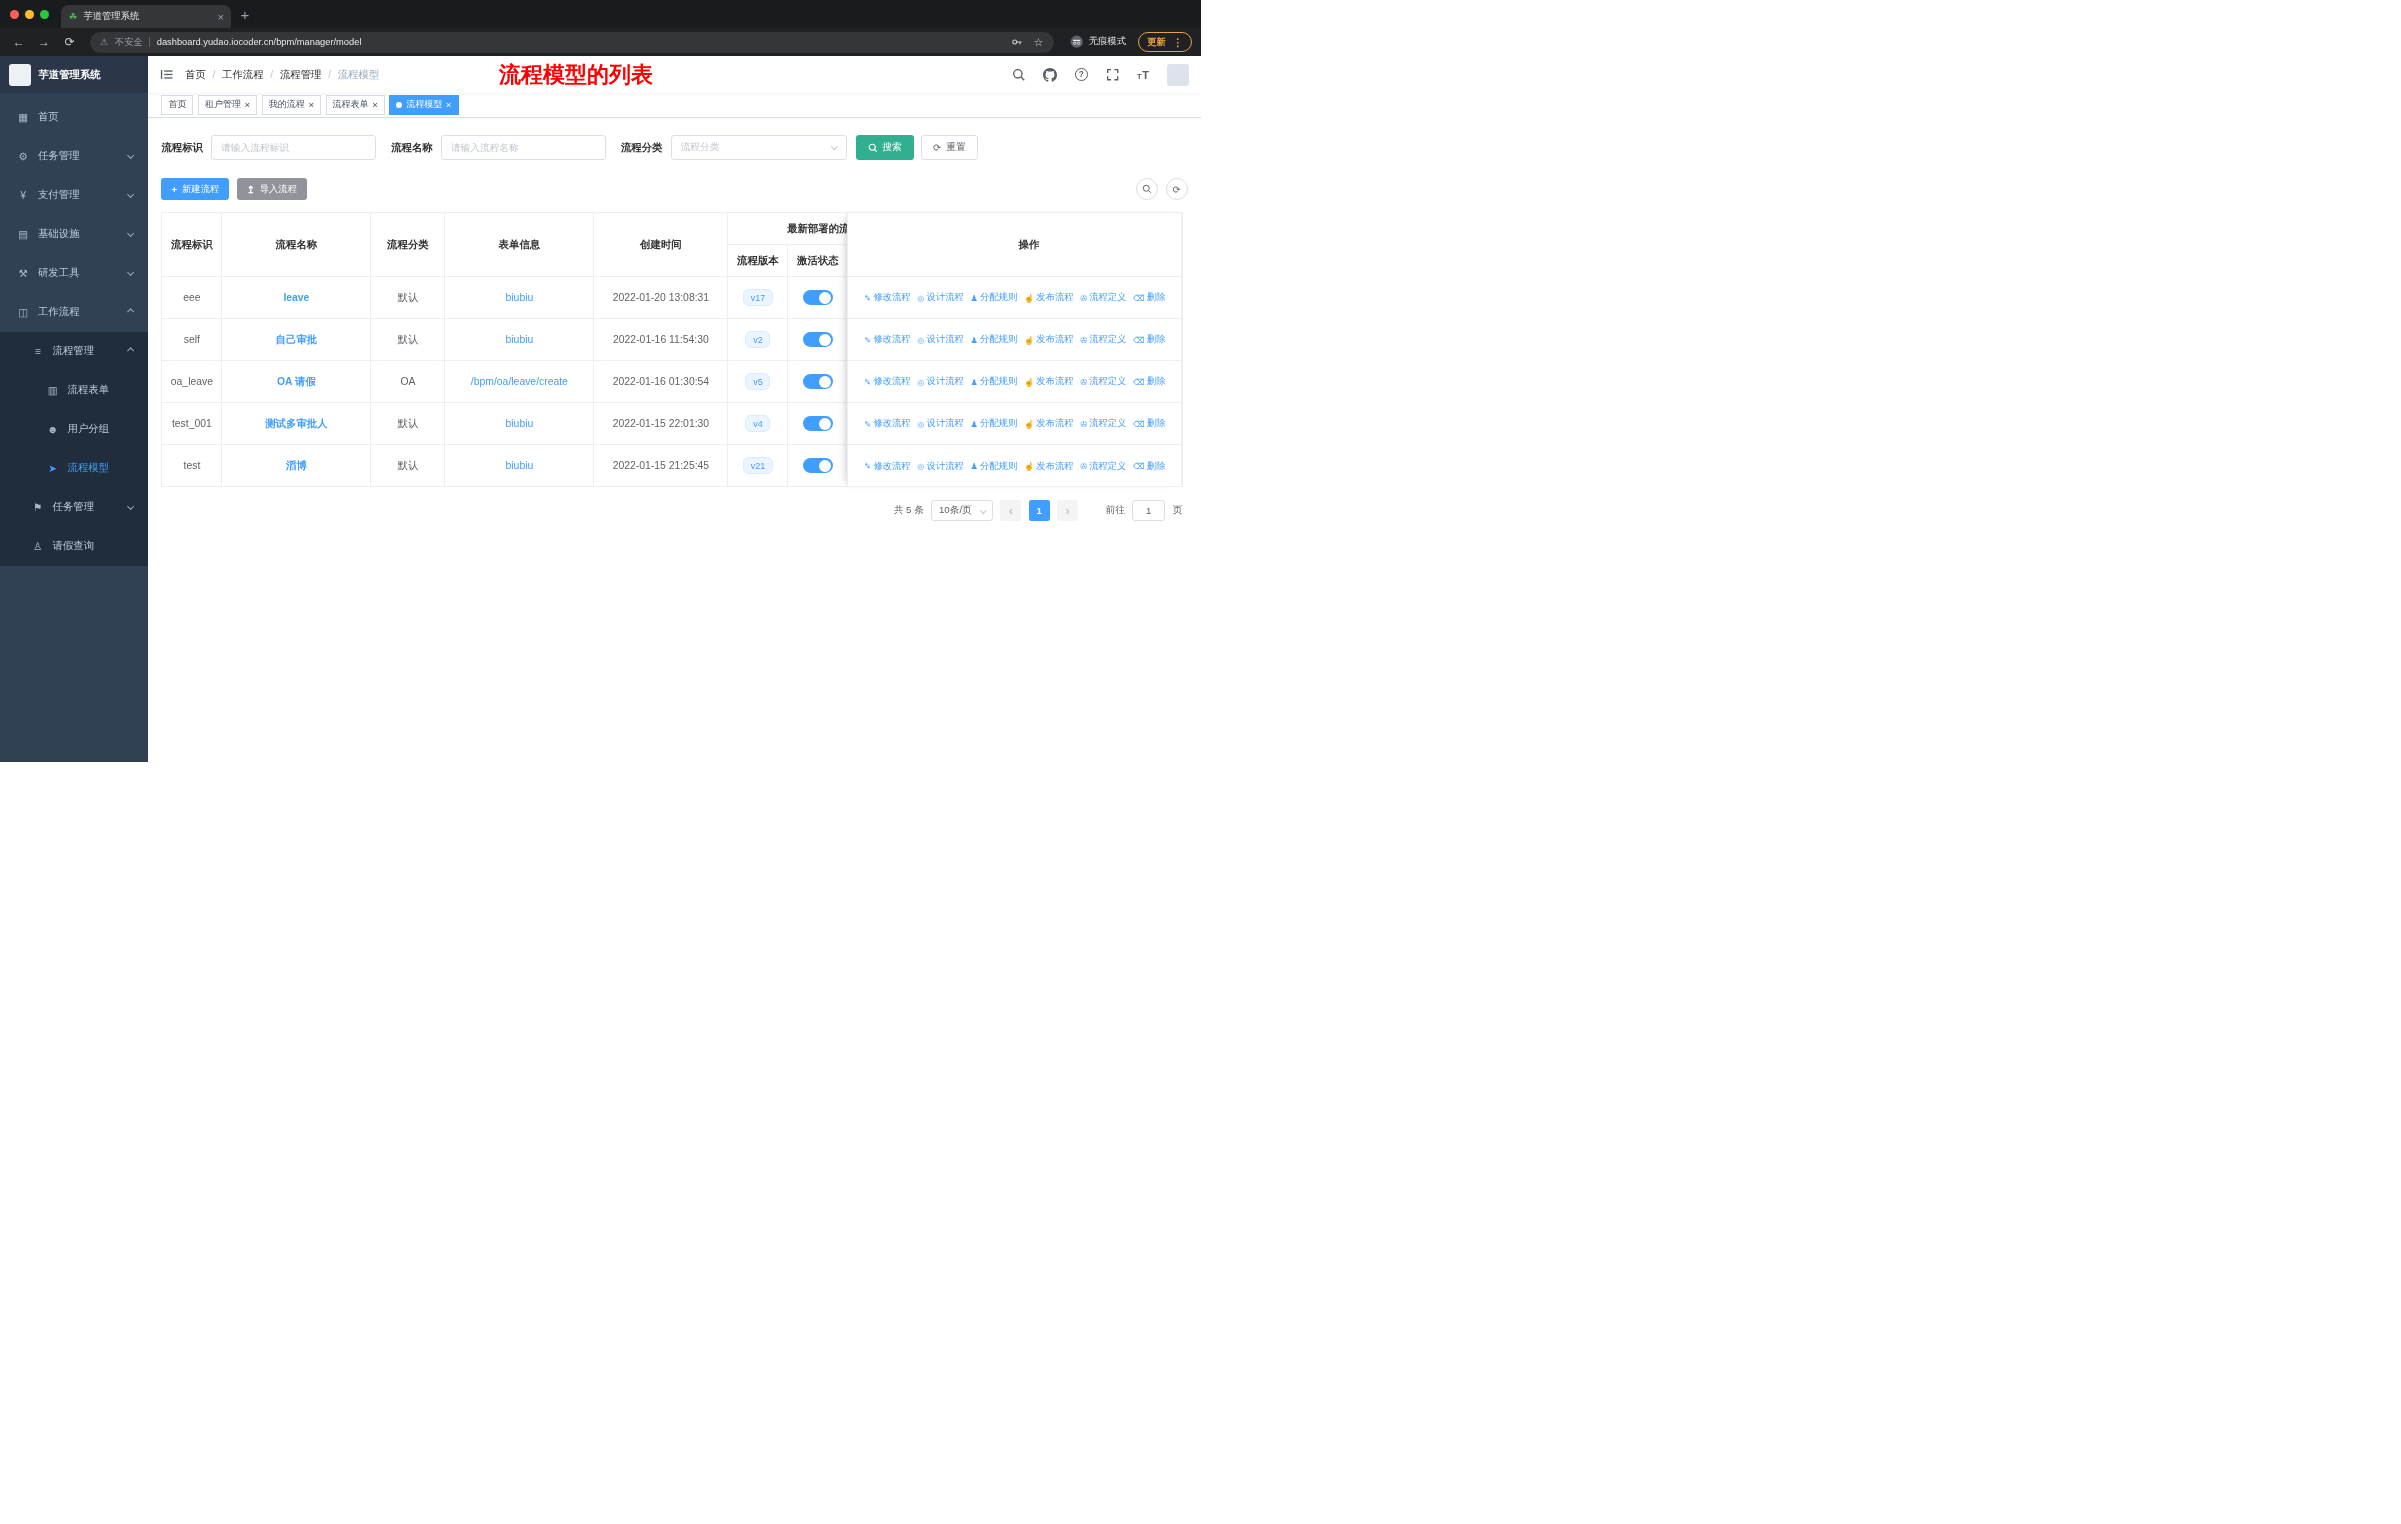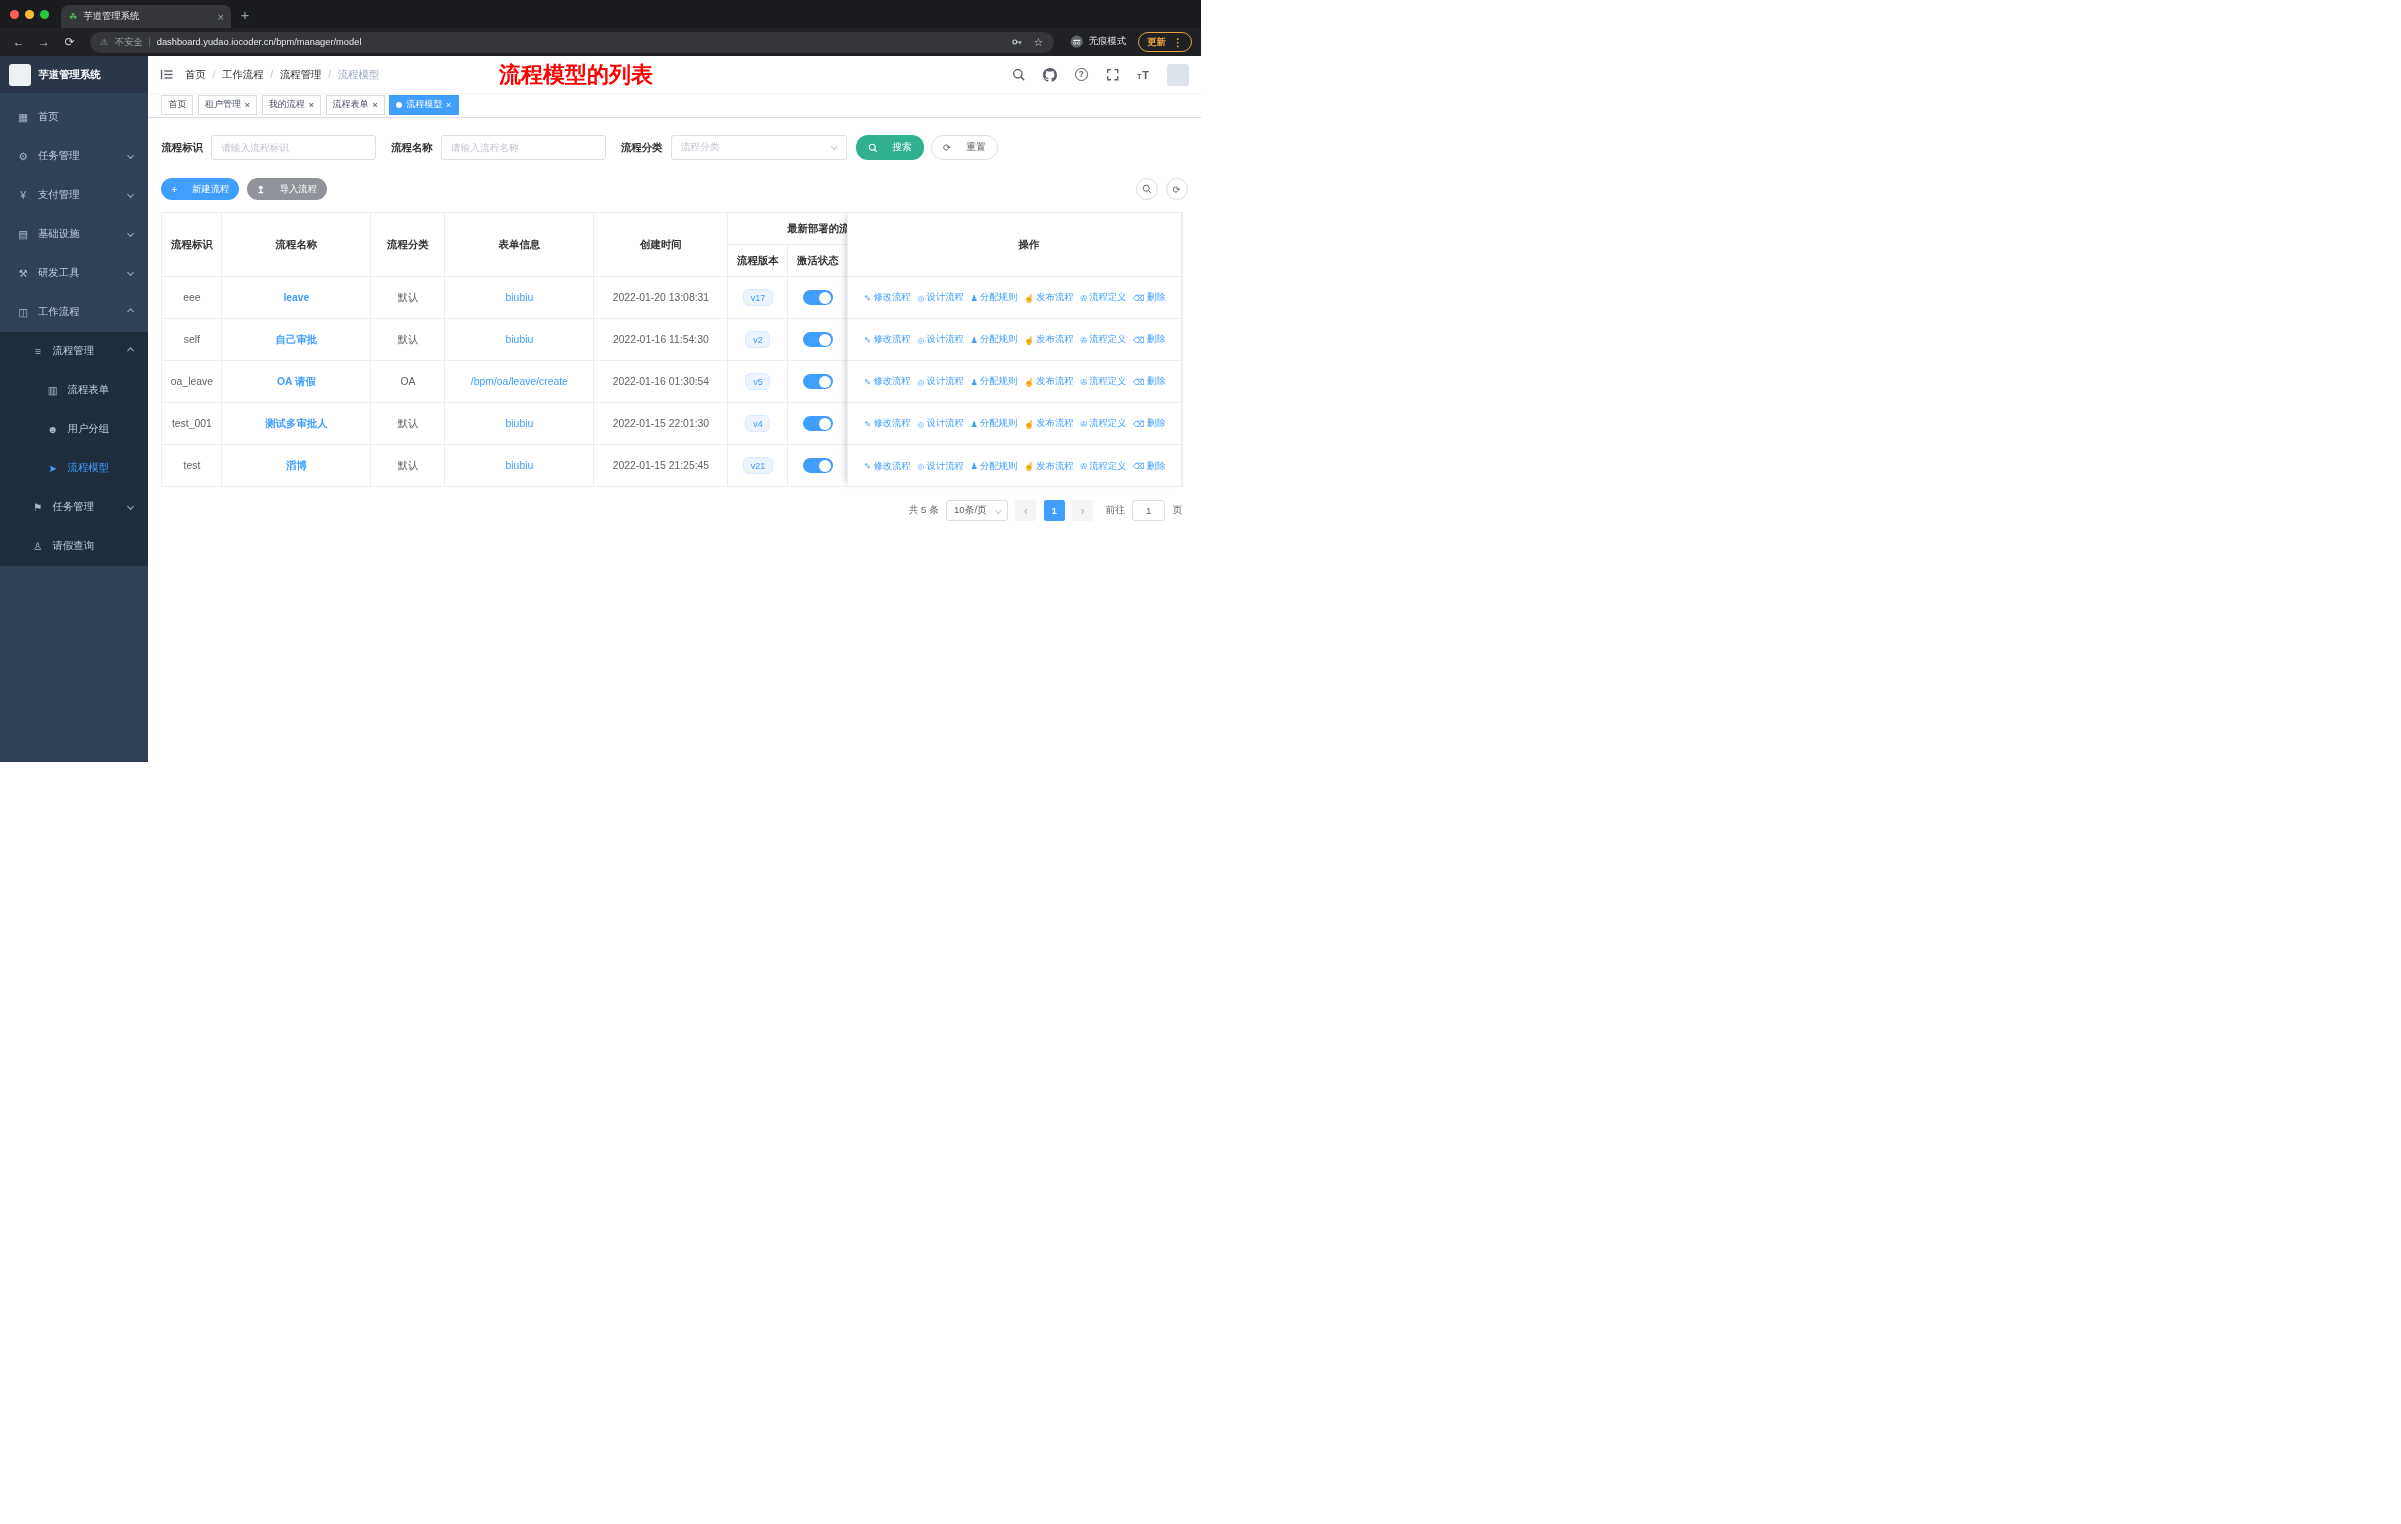--- a/index.html
+++ b/index.html
@@ -73,21 +73,21 @@
   .content { padding:17px 13.4px 0; flex:1; overflow:hidden; }
   .filters { display:flex; align-items:center; }
   .f-label { font-size:10.4px; font-weight:700; color:#303133; margin-right:8.2px; white-space:nowrap; }
   .ml20 { margin-left:15px; }
   .f-input { width:165px; height:25px; border:0.7px solid #dcdfe6; border-radius:3px; padding:0 9px; font-size:9.7px; color:#606266; outline:none; background:#fff; font-family:inherit; }
   .f-input::placeholder { color:#c0c4cc; }
   .f-select { width:176px; height:25px; border:0.7px solid #dcdfe6; border-radius:3px; padding:0 9px; display:flex; align-items:center; justify-content:space-between; background:#fff; cursor:pointer; }
   .f-placeholder { color:#c0c4cc; font-size:9.7px; }
   .sel-chev { width:4.5px; height:4.5px; border-right:1px solid #c0c4cc; border-bottom:1px solid #c0c4cc; transform:rotate(45deg); margin-top:-2.2px; }
 
-  .btn { height:25px; display:inline-flex; align-items:center; gap:15px; padding:0 11px; border-radius:12px; font-size:9.7px; border:0.7px solid transparent; cursor:pointer; font-family:inherit; }
+  .btn { height:25px; display:inline-flex; align-items:center; gap:5px; padding:0 11px; border-radius:3px; font-size:9.7px; border:0.7px solid transparent; cursor:pointer; font-family:inherit; }
   .btn.search { background:var(--success,#30b08f); color:#fff; margin-left:9px; }
   .btn.reset { background:#fff; border-color:#dcdfe6; color:#606266; margin-left:7.4px; }
   .r-icon { font-size:9.7px; }
   .btnrow { margin-top:18px; display:flex; align-items:center; }
   .btn.primary { background:var(--accent,#409EFF); color:#fff; height:22px; padding:0 9px; font-size:9.3px; }
   .btn.gray { background:var(--muted-button,#909399); color:#fff; height:22px; padding:0 9px; font-size:9.3px; margin-left:7.4px; }
   .b-icon { font-size:9.7px; font-weight:700; }
   .round-btns { margin-left:auto; display:flex; gap:7.4px; }
   .round { width:22px; height:22px; border:0.7px solid #dcdfe6; border-radius:50%; display:flex; align-items:center; justify-content:center; color:#606266; font-size:9.7px; background:#fff; cursor:pointer; }
 
@@ -110,21 +110,21 @@
   .ops-row:last-child { border-bottom:none; }
   .action { display:inline-flex; align-items:center; gap:2.2px; color:var(--accent,#409EFF); font-size:9.3px; cursor:pointer; text-decoration:none; white-space:nowrap; }
   .a-icon { font-size:8.2px; }
 
   
   .pagination { margin-top:13.4px; display:flex; align-items:center; justify-content:flex-end; gap:7.4px; font-size:9.7px; color:#606266; width:1021px; }
   .pg-size { height:21px; border:0.7px solid #dcdfe6; border-radius:3px; display:flex; align-items:center; gap:9px; padding:0 6.7px; background:#fff; cursor:pointer; }
   .pg-btn { min-width:21px; height:21px; border-radius:2.2px; background:#f4f4f5; display:flex; align-items:center; justify-content:center; cursor:pointer; }
   .pg-btn.prev, .pg-btn.next { color:#c0c4cc; font-size:12.7px; font-weight:700; }
   .pg-btn.current { background:var(--accent,#409EFF); color:#fff; font-weight:700; font-size:9.7px; }
-  .pg-goto { margin-left:5px; }
+  .pg-goto { margin-left:20px; }
   .pg-input { width:33px; height:21px; border:0.7px solid #dcdfe6; border-radius:3px; text-align:center; font-size:9.7px; color:#606266; outline:none; font-family:inherit; }
 </style>
 </head>
 <body>
 
 <div class="screen">
 
   <div class="chrome">
     <div class="tabstrip">
       <div class="traffic">

